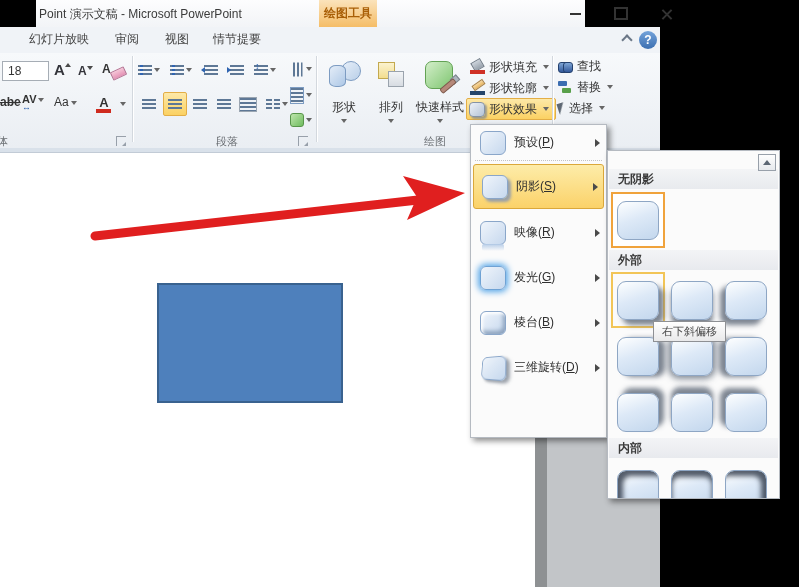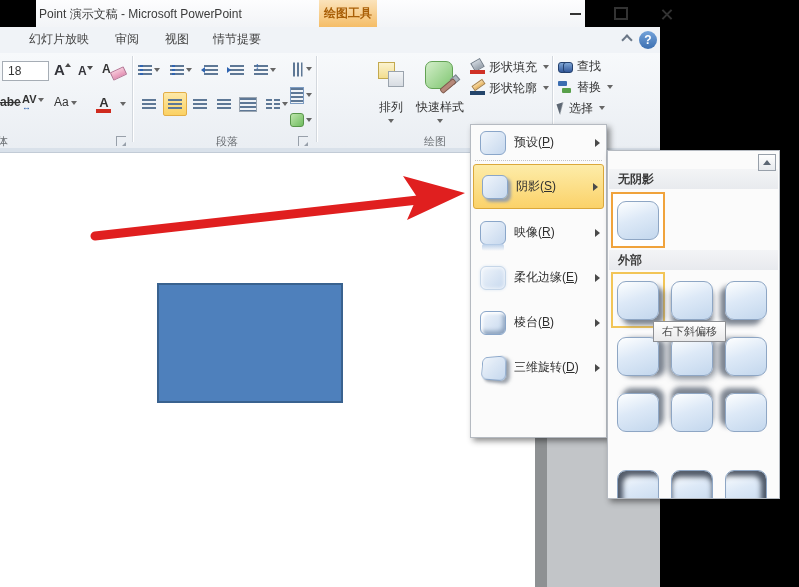--- a/index.html
+++ b/index.html
@@ -279,20 +279,28 @@
         <span class="dd"></span>
       </div>
     <div class="pbtn" style="left:290px;top:56px;">
         <span style="width:14px;height:12px;border-radius:3px;background:linear-gradient(135deg,#bfe6ad,#6fbc5f);border:1px solid #58954a;"></span>
         <span class="dd"></span>
       </div>
     <span class="grp-label" style="left:216px;">段落</span>
     <span class="launcher" style="left:298px;"></span>
     <span class="vsep" style="left:316px;"></span>
 
+    <div class="bigbtn" style="left:322px;width:44px;">
+      <span id="ic-shapes">
+          <span class="circ"></span>
+          <span class="cyl"></span>
+        </span>
+      <span class="cap">形状</span>
+        <span class="dd"></span>
+    </div>
     <div class="bigbtn" style="left:370px;width:42px;">
       <span id="ic-arrange">
           <span class="sq1"></span>
           <span class="sq2"></span>
         </span>
       <span class="cap">排列</span>
         <span class="dd"></span>
     </div>
     <div class="bigbtn" style="left:414px;width:52px;">
       <span id="ic-qstyle">
@@ -312,20 +320,25 @@
         <span class="dd"></span>
     </div>
     <div class="srow" style="left:470px;top:26px;">
       <span class="ic-outline">
           <span class="pen"></span>
           <span class="bar"></span>
         </span>
       <span>形状轮廓</span>
         <span class="dd"></span>
     </div>
+    <div class="srow btn-hl" style="left:466px;top:45px;width:84px;height:20px;padding:0 2px;">
+      <span class="ic-effect"></span>
+      <span>形状效果</span>
+        <span class="dd"></span>
+    </div>
     <span class="grp-label" style="left:424px;">绘图</span>
     <span class="vsep" style="left:552px;"></span>
 
     <div class="srow" style="left:558px;top:4px;">
       <span class="ic-find"></span>
       <span>查找</span>
     </div>
     <div class="srow" style="left:558px;top:25px;">
       <span class="ic-replace"></span>
       <span>替换</span>
@@ -350,22 +363,22 @@
       <span class="mi-icon ei-shadow"></span>
       <span class="mi-label"><span>阴影</span>(<u>S</u>)</span>
       <span class="mi-arrow"></span>
     </div>
     <div class="menu-item">
       <span class="mi-icon ei-reflect"></span>
       <span class="mi-label"><span>映像</span>(<u>R</u>)</span>
       <span class="mi-arrow"></span>
     </div>
     <div class="menu-item">
-      <span class="mi-icon ei-soft"></span>
-      <span class="mi-label"><span>柔化边缘</span>(<u>E</u>)</span>
+      <span class="mi-icon ei-glow"></span>
+      <span class="mi-label"><span>发光</span>(<u>G</u>)</span>
       <span class="mi-arrow"></span>
     </div>
     <div class="menu-item">
       <span class="mi-icon ei-bevel"></span>
       <span class="mi-label"><span>棱台</span>(<u>B</u>)</span>
       <span class="mi-arrow"></span>
     </div>
     <div class="menu-item">
       <span class="mi-icon ei-rot3d"></span>
       <span class="mi-label"><span>三维旋转</span>(<u>D</u>)</span>
@@ -392,20 +405,21 @@
           <div class="thumb v-offset-center"></div>
         </div><div class="thumb-cell">
           <div class="thumb v-offset-left"></div>
         </div><div class="thumb-cell">
           <div class="thumb v-offset-diagonal-top-right"></div>
         </div><div class="thumb-cell">
           <div class="thumb v-offset-top"></div>
         </div><div class="thumb-cell">
           <div class="thumb v-offset-diagonal-top-left"></div>
         </div></div>
+    <div class="panel-header" style="top:287px;">内部</div>
     <div class="thumb-grid" style="top:310px;"><div class="thumb-cell">
           <div class="thumb v-inside-diagonal-top-left"></div>
         </div><div class="thumb-cell">
           <div class="thumb v-inside-top"></div>
         </div><div class="thumb-cell">
           <div class="thumb v-inside-diagonal-top-right"></div>
         </div><div class="thumb-cell">
           <div class="thumb v-inside-left"></div>
         </div><div class="thumb-cell">
           <div class="thumb v-inside-center"></div>

